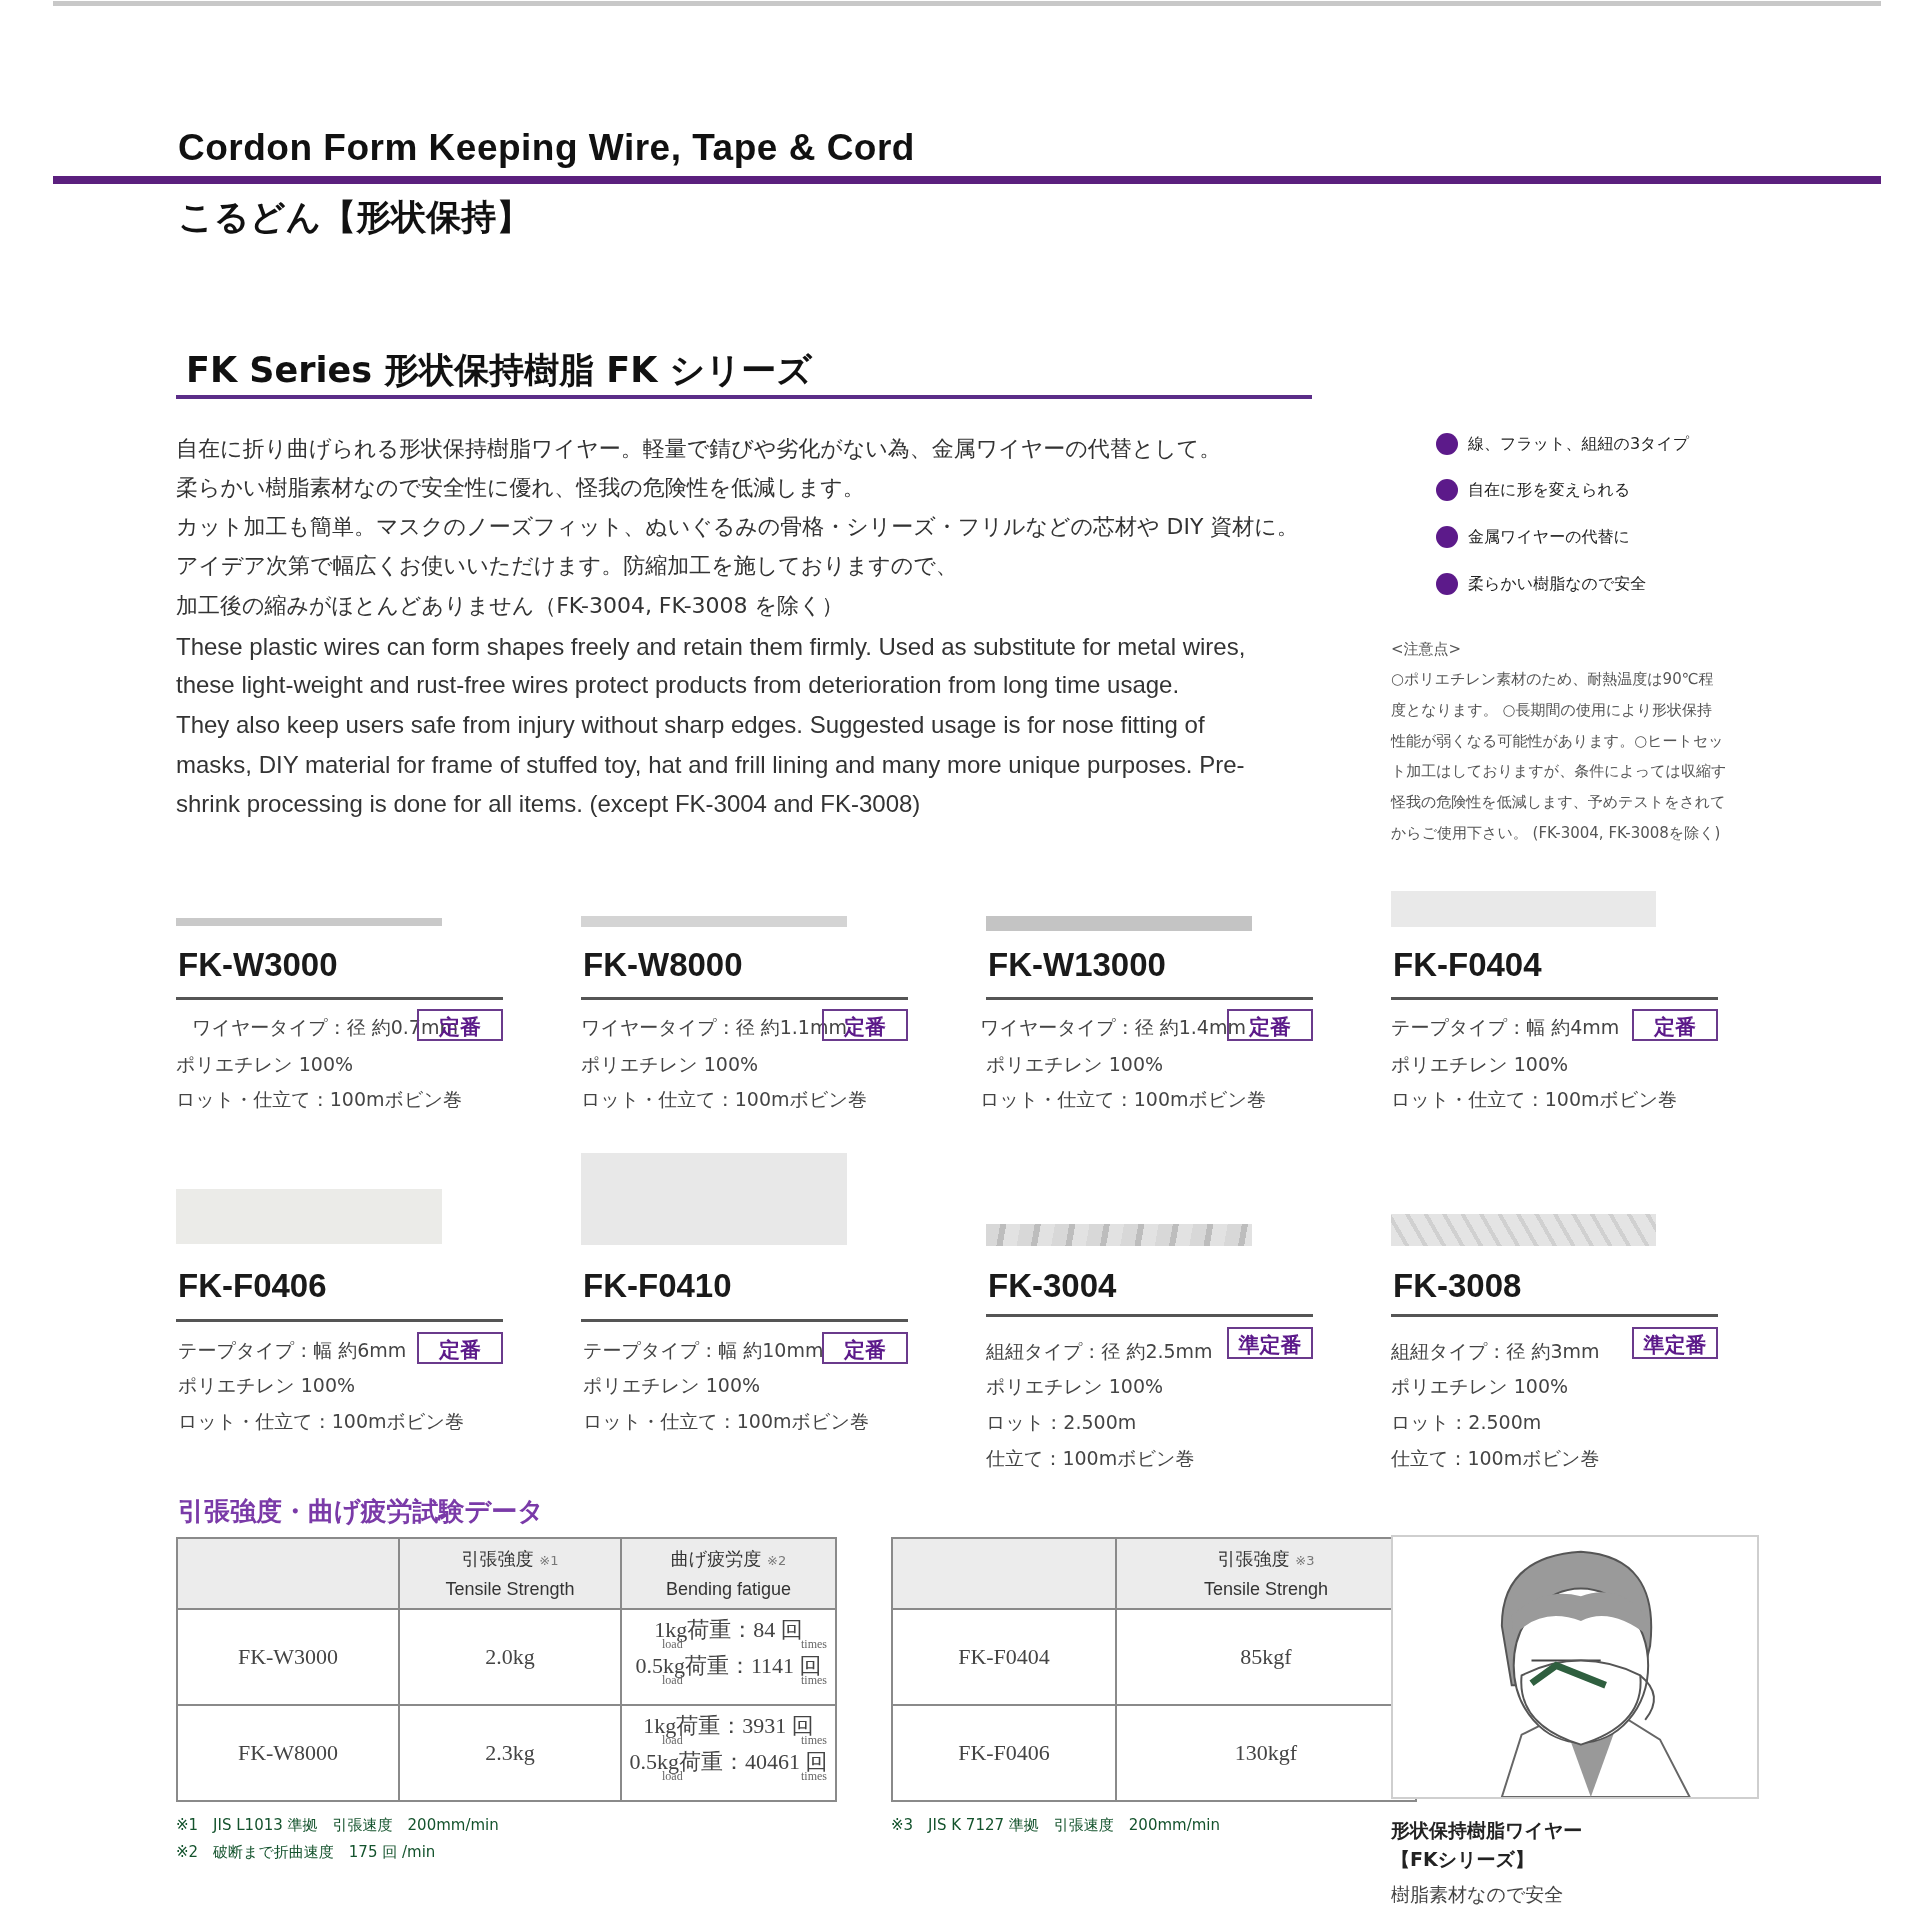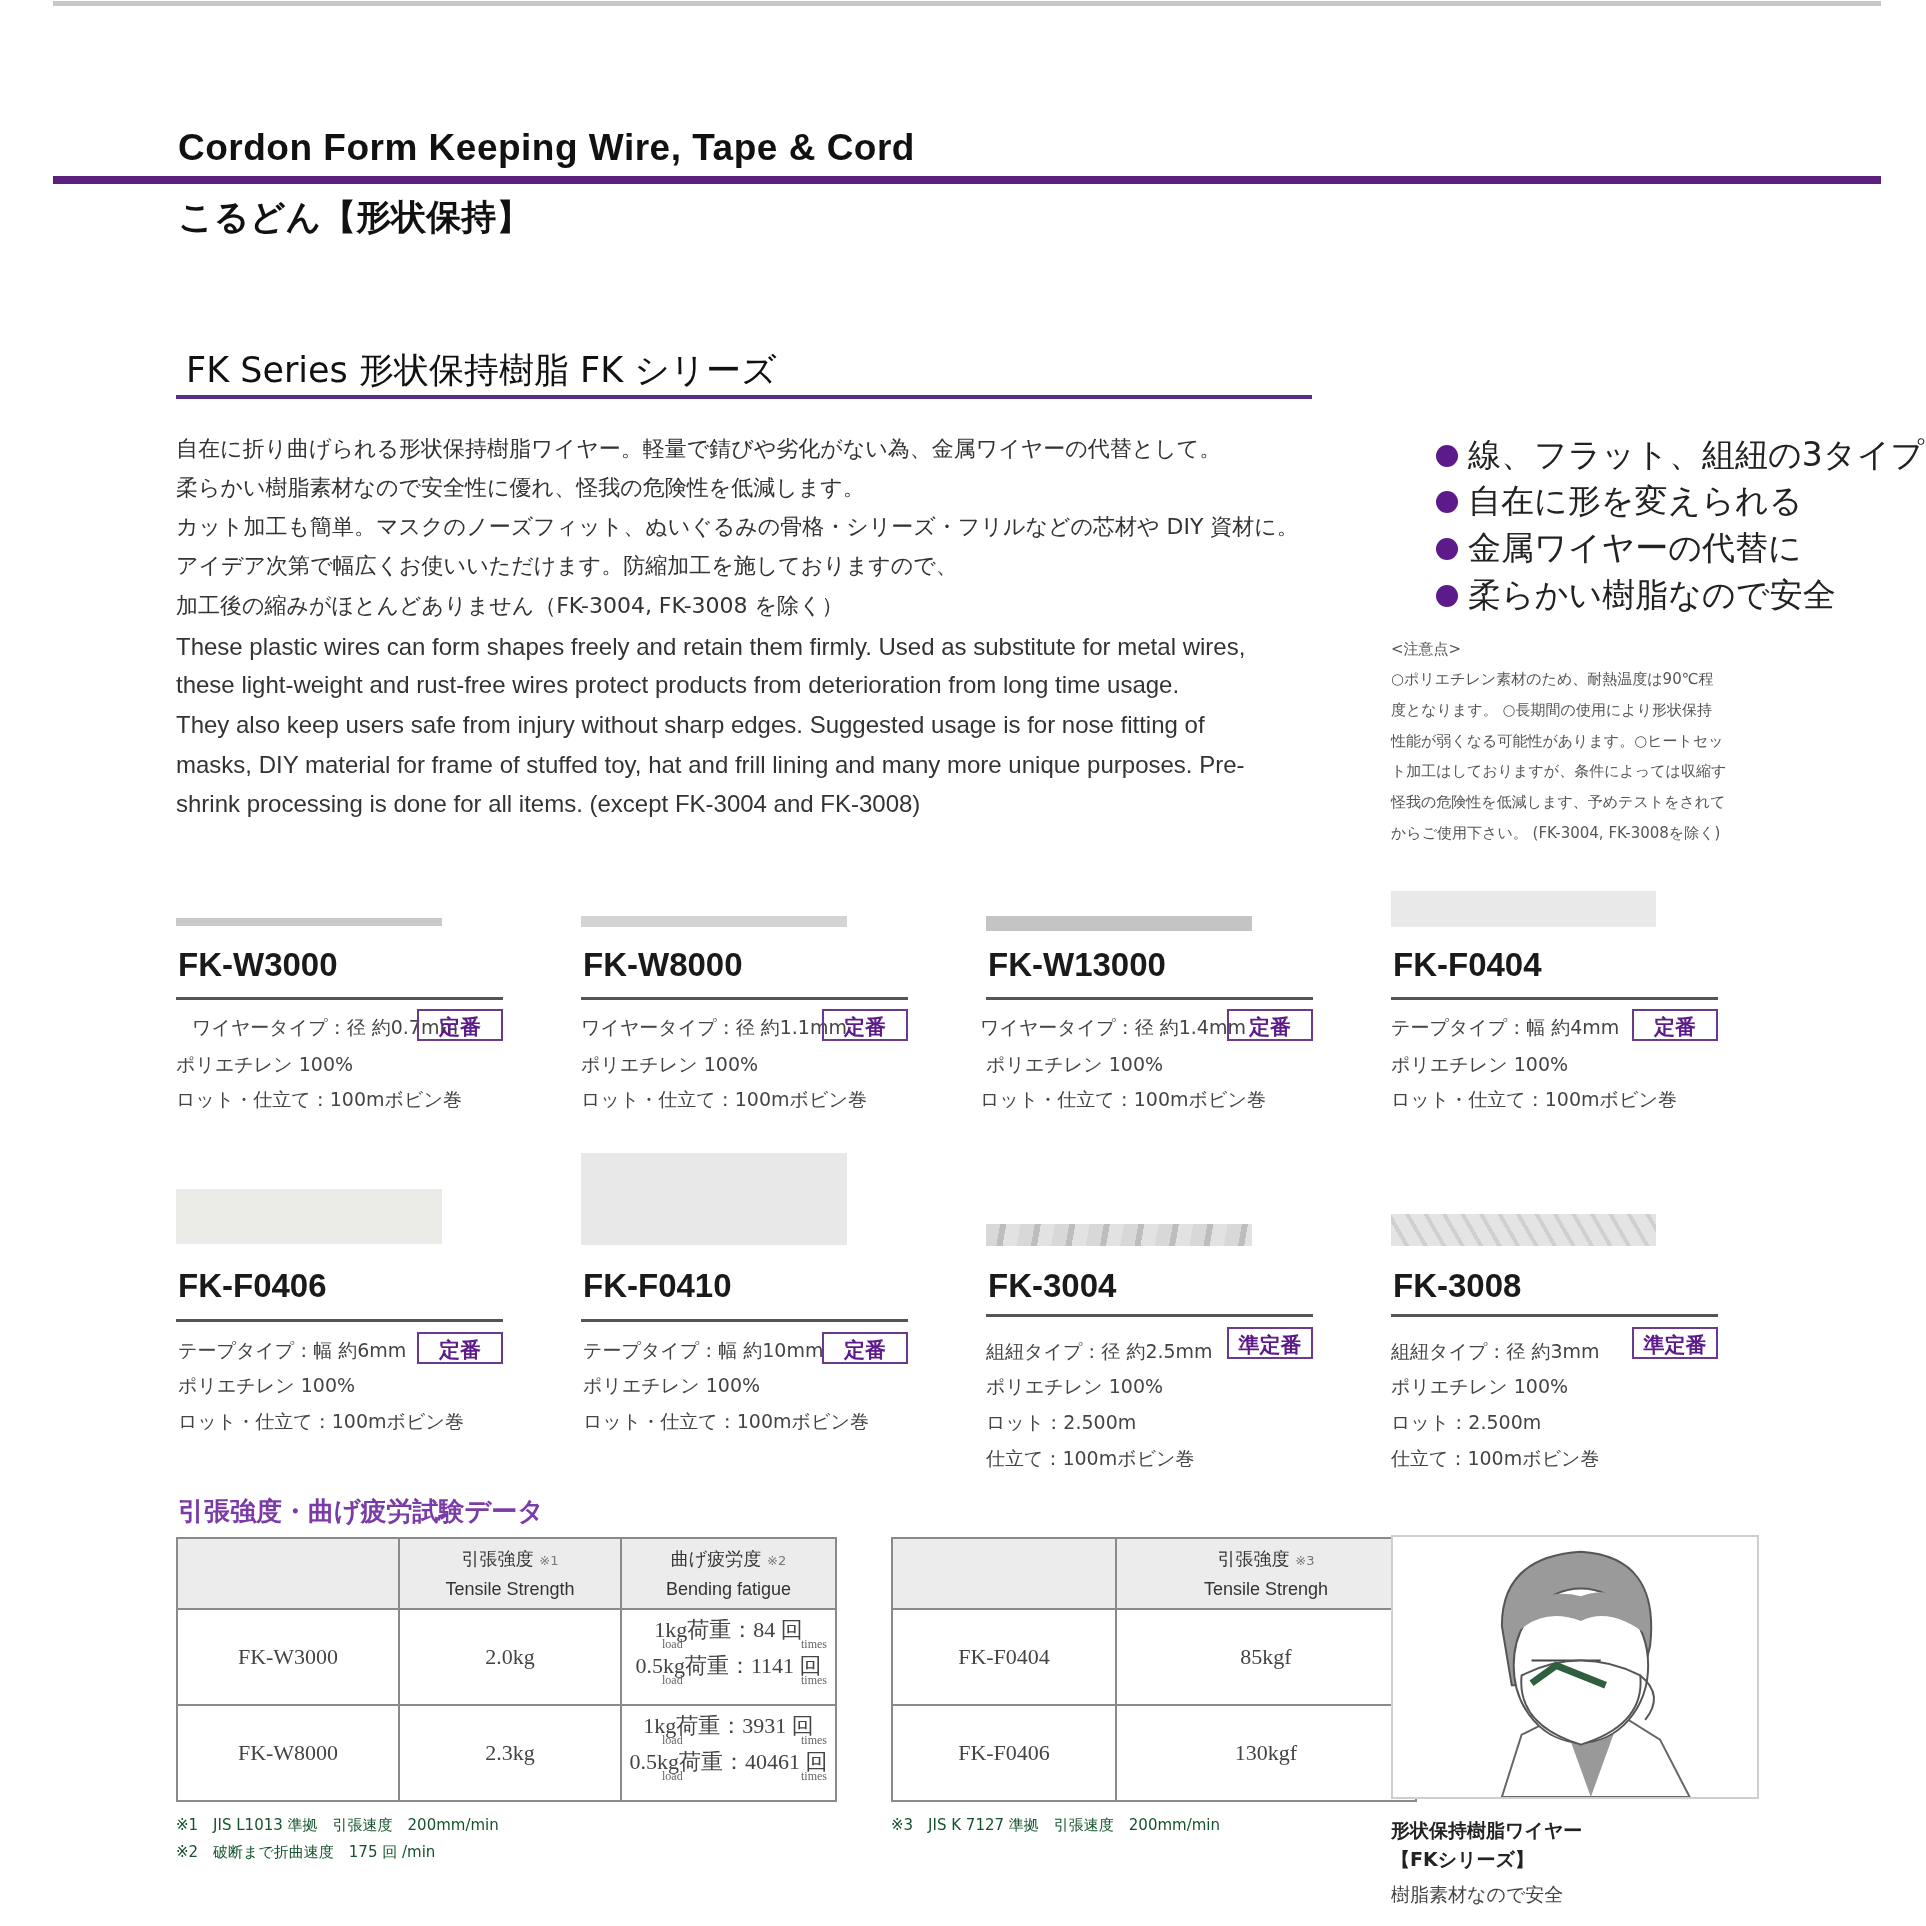--- a/index.html
+++ b/index.html
@@ -3,25 +3,25 @@
 <meta charset="utf-8">
 <style>
   html, body { margin:0; padding:0; background:#ffffff; }
   body { width:1927px; height:1927px; position:relative; overflow:hidden;
          font-family:"DejaVu Sans","Liberation Sans",sans-serif; color:#2b2b2b; }
   .abs { position:absolute; }
   .top-rule { left:53px; top:1px; width:1828px; height:5px; background:#c8c8c8; }
   .main-title { left:178px; top:127px; font-family:"Liberation Sans",sans-serif; font-weight:bold; font-size:37px; color:#111; letter-spacing:0.5px; white-space:nowrap; }
   .purple-bar { left:53px; top:176px; width:1828px; height:8px; background:#5b1f7e; }
   .jp-subtitle { left:178px; top:194px; font-weight:bold; font-size:35px; color:#111; white-space:nowrap; }
-  .series-title { left:186px; top:347px; font-weight:normal; font-size:35px; color:#111; white-space:nowrap; }
+  .series-title { left:186px; top:347px; font-weight:bold; font-size:35px; color:#111; white-space:nowrap; }
   .series-rule { left:176px; top:395px; width:1136px; height:4px; background:#5b2d88; }
   .para { left:176px; font-size:22px; color:#333; white-space:nowrap; line-height:30px; }
   .para-en { left:176px; font-family:"Liberation Sans",sans-serif; font-size:24px; color:#333; white-space:nowrap; line-height:30px; }
-  .bullet { left:1436px; font-size:33px; color:#222; white-space:nowrap; display:flex; align-items:center; }
+  .bullet { left:1436px; font-size:16px; color:#222; white-space:nowrap; display:flex; align-items:center; }
   .bullet .dot { width:22px; height:22px; border-radius:50%; background:#5c1a8a; margin-right:10px; display:inline-block; }
   .note { left:1391px; font-size:15px; color:#555; white-space:nowrap; line-height:31px; }
   .swatch { background:#d9d9d9; }
   .pname { font-family:"Liberation Sans",sans-serif; font-size:33px; font-weight:bold; color:#1a1a1a; white-space:nowrap; }
   .prule { height:3px; background:#555; }
   .spec { font-size:19px; color:#444; white-space:nowrap; }
   .badge { border:2px solid #6a3a8c; color:#5c1a8a; font-weight:bold; font-size:21px; text-align:center; line-height:32px; height:32px; box-sizing:border-box; padding:0 4px; }
   .tbl-heading { left:178px; top:1494px; font-size:26px; font-weight:bold; color:#7a3aa8; white-space:nowrap; }
   table.data { position:absolute; border-collapse:collapse; }
   table.data td, table.data th { border:2px solid #8a8a8a; text-align:center; vertical-align:middle; color:#444; padding:0; }

